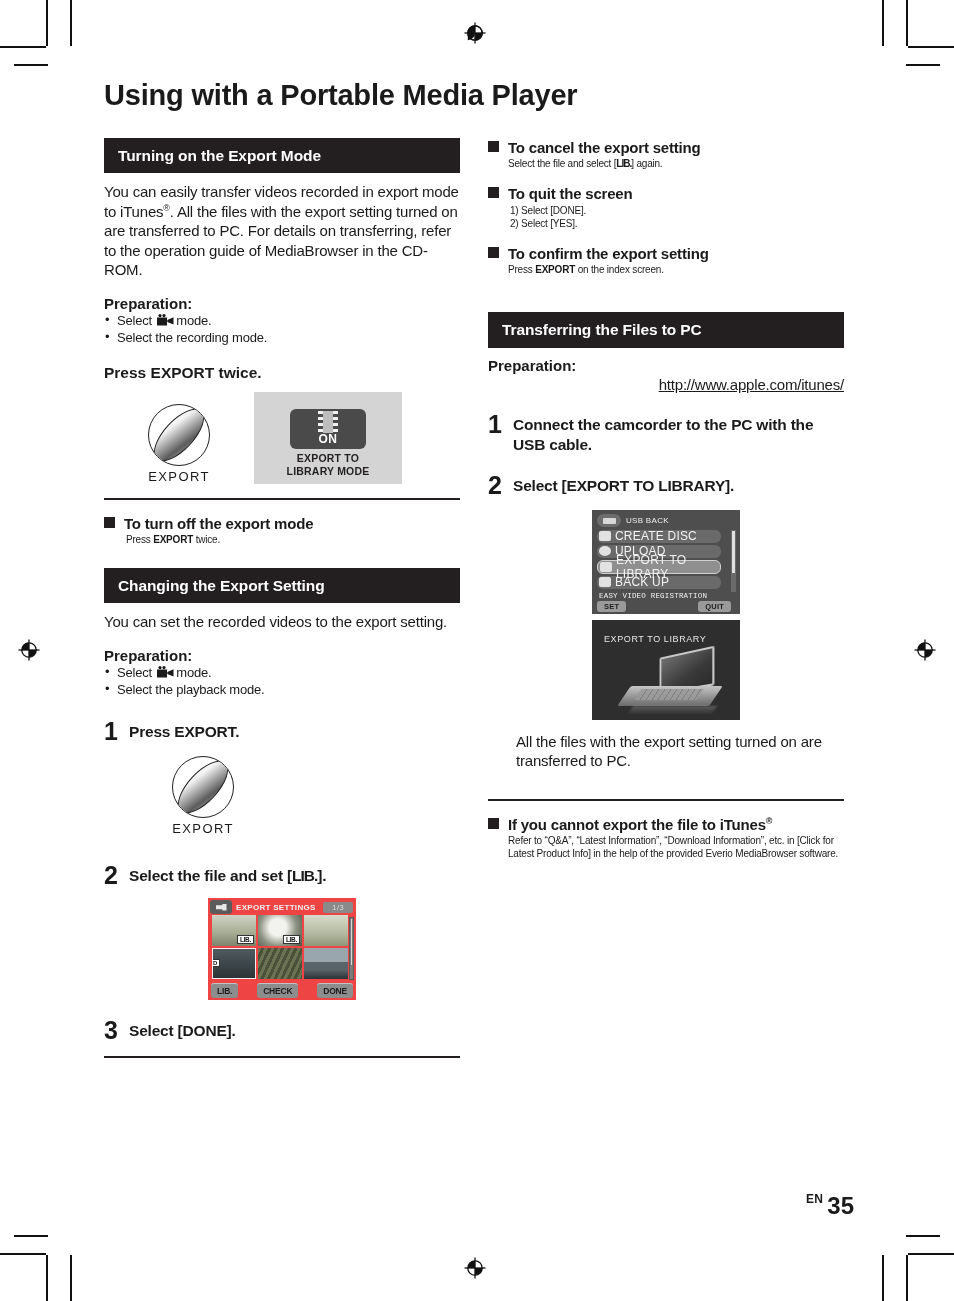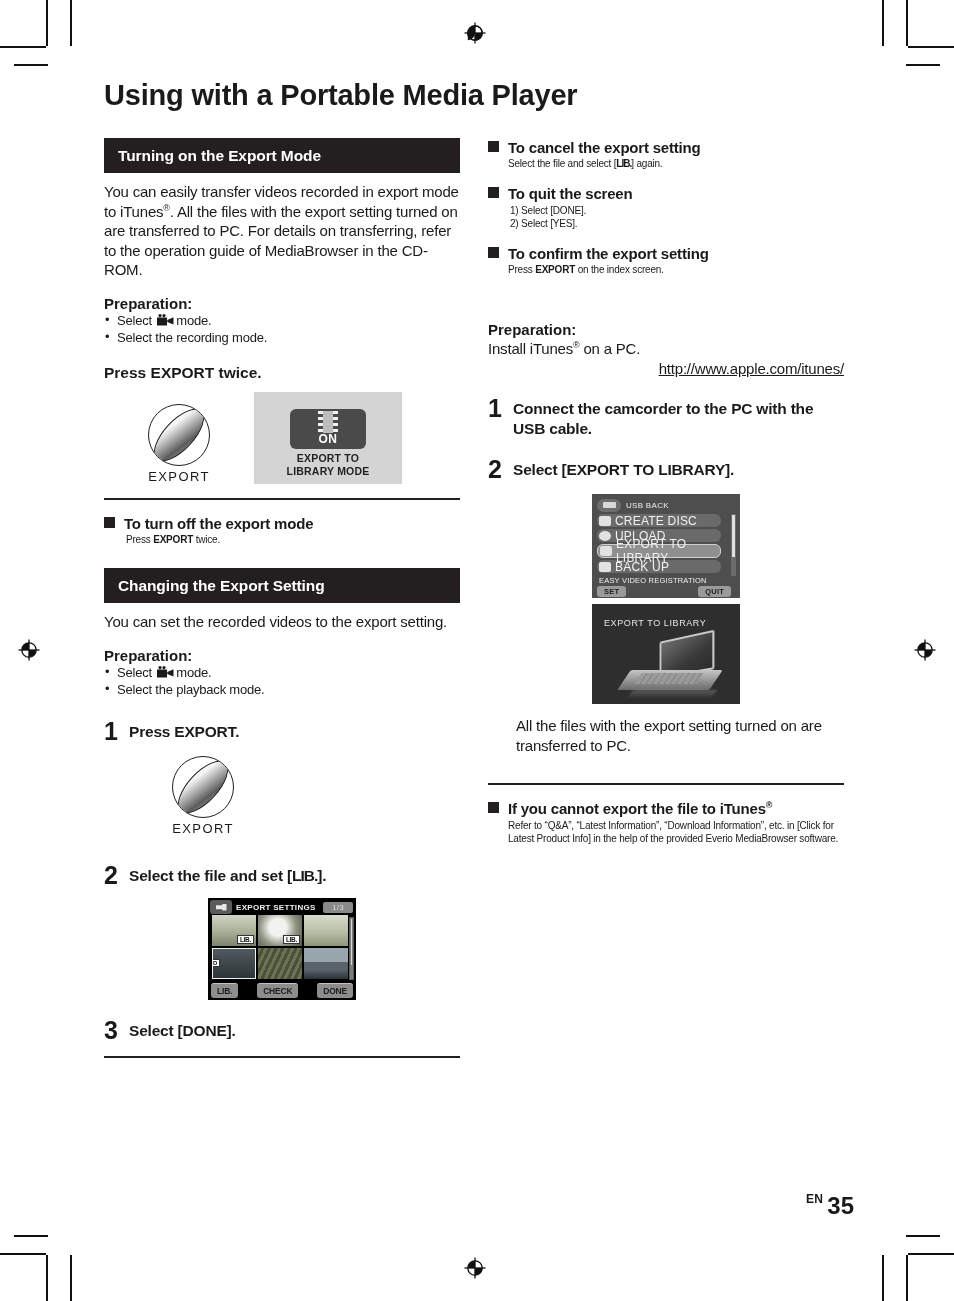--- a/index.html
+++ b/index.html
@@ -150,21 +150,21 @@
   .on-text { font-size:12px; font-weight:bold; line-height:1; letter-spacing:0.5px; }
   .onpanel .cap {
     font-size:10.5px; font-weight:bold; text-align:center;
     line-height:1.2; margin-top:3px; color:#231f20; letter-spacing:0.2px;
   }
 
   
   .shot { position:relative; background:#3d3d3d; overflow:hidden; }
 
   
-  .shot-export { width:148px; height:102px; background:#000000; }
+  .shot-export { width:148px; height:102px; background:#ef4444; }
   .se-top { display:flex; align-items:center; height:17px; padding:2px 3px 0 2px; }
   .se-badge {
     width:22px; height:14px; background:#5b5b5b; border-radius:3px;
     display:flex; align-items:center; justify-content:center;
   }
   .se-cam {
     width:11px;height:8px;
     background:#e8e8e8;
     clip-path: polygon(0 25%,62% 25%,62% 10%,100% 10%,100% 90%,62% 90%,62% 75%,0 75%);
   }
@@ -207,21 +207,21 @@
   .usb-plug { width:13px;height:6px;background:#d8d8d8;border-radius:1px; }
   .usb-title { font-size:8px;color:#efefef;margin-left:5px;letter-spacing:0.3px; }
   .usb-row {
     display:flex; align-items:center; height:13px; margin-top:2px;
     background:#6a6a6a; border-radius:6px; padding-left:2px;
     width:124px;
   }
   .usb-row.sel { background:#8f8f8f; border:1px solid #d0d0d0; height:14px; }
   .usb-ico { width:12px;height:10px;background:#e2e2e2;border-radius:2px;flex:0 0 12px; }
   .usb-lbl { font-size:12px;color:#f2f2f2;margin-left:4px;letter-spacing:0.2px; }
-  .usb-note { font-size:7.5px;color:#f2f2f2;margin:3px 0 1px 2px;letter-spacing:0.2px; }
+  .usb-note { font-size:7.5px;color:#f2f2f2;margin:3px 0 1px 2px;letter-spacing:0.2px;font-family:Liberation Mono, monospace; }
   .usb-foot { display:flex; margin-top:1px; width:134px; }
   .usb-fbtn {
     background:#9a9a9a;color:#1d1d1d;font-size:7.5px;font-weight:bold;
     padding:1px 7px;border-radius:3px;letter-spacing:0.2px;
   }
   .usb-fbtn.right { margin-left:auto; }
   .usb-scroll {
     position:absolute; right:4px; top:20px; width:5px; height:62px;
     background:#6b6b6b;
   }
@@ -491,23 +491,23 @@
 
       <div class="sq-head">To confirm the export setting</div>
       <p class="sq-sub">
         <span>Press</span>
         <b>EXPORT</b>
         <span>on the index screen.</span>
       </p>
 
       <div style="height:36px"></div>
 
+      <div class="band">Transferring the Files to PC</div>
 
       <div class="prep-head" style="margin-top:9px;">Preparation:</div>
-      <p class="body tight" style="margin-top:0;">Install iTunes<sup class="reg-sym">®</sup> on a PC.</p>
       <p class="body tight" style="margin-top:0;text-align:right;"><span class="link">http://www.apple.com/itunes/</span></p>
 
       <div class="step" style="margin-top:17px;">
         <div class="num">1</div>
         <div class="txt">Connect the camcorder to the PC with the USB cable.</div>
       </div>
 
       <div class="step" style="margin-top:17px;">
         <div class="num">2</div>
         <div class="txt">Select [EXPORT TO LIBRARY].</div>

